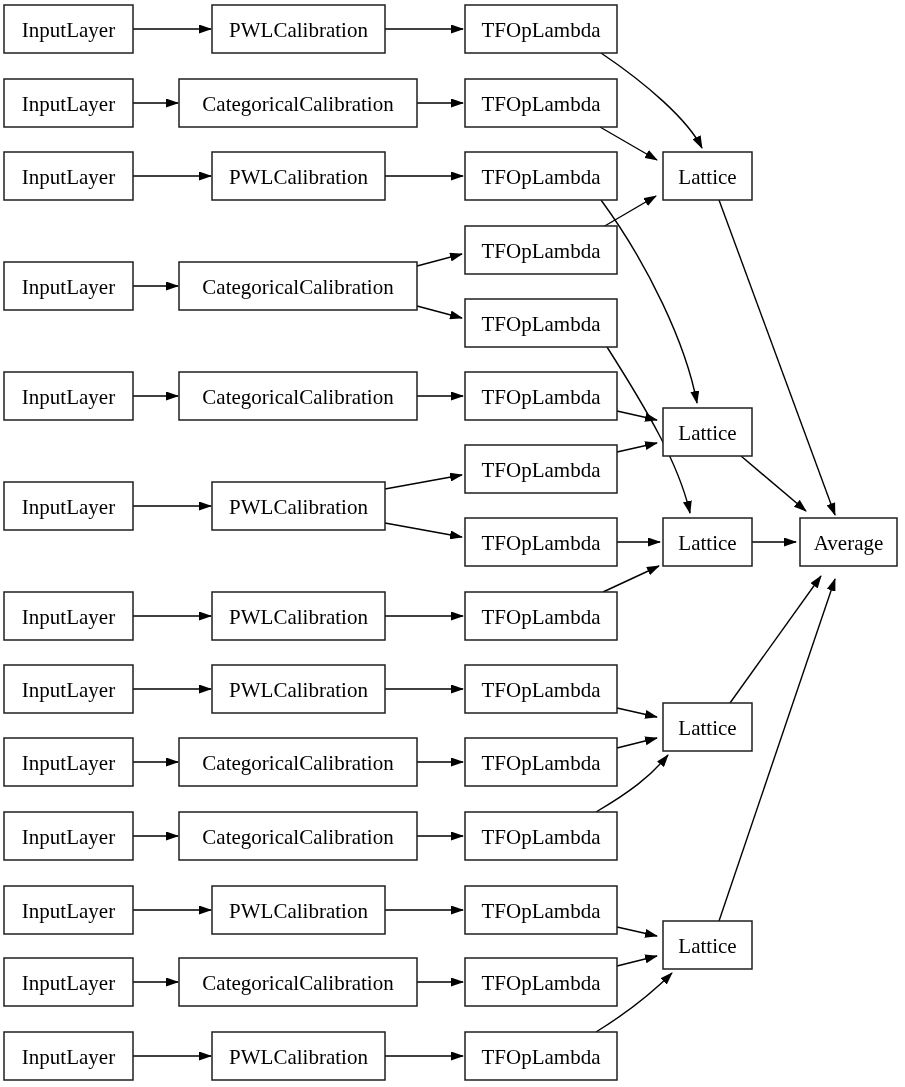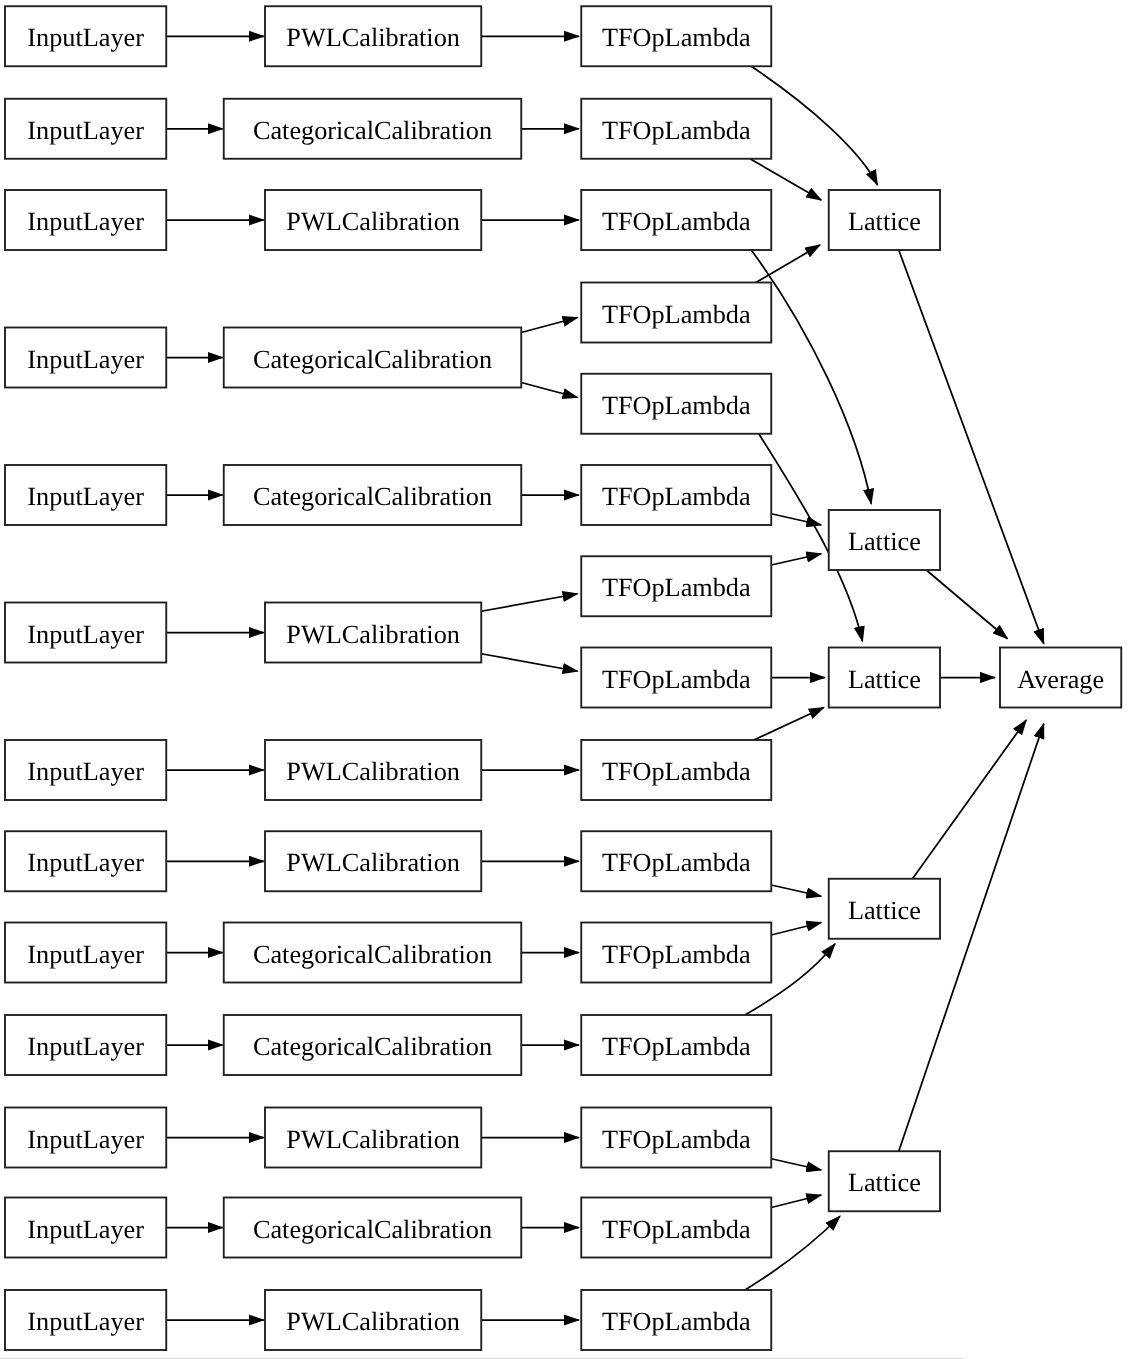--- a/index.html
+++ b/index.html
@@ -1,16 +1,16 @@
 <!DOCTYPE html>
 <html><head>
 <meta charset="utf-8">
 <style>
   html,body{margin:0;padding:0;background:#ffffff;}
-  .canvas-wrap{width:771px;height:1087px;position:relative;background:#737373;}
+  .canvas-wrap{width:771px;height:1087px;position:relative;background:#14b8a6;}
   svg{display:block;}
   .edge{fill:none;}
   .node-rect{}
   .node-label{font-family:"Liberation Serif","DejaVu Serif",serif;text-anchor:middle;dominant-baseline:central;}
 </style>
 </head>
 <body>
 
 <div class="canvas-wrap">
   <svg id="diagram" width="905" height="1087" xmlns="http://www.w3.org/2000/svg" viewBox="0 0 905 1087" style="background: rgb(255, 255, 255);">

